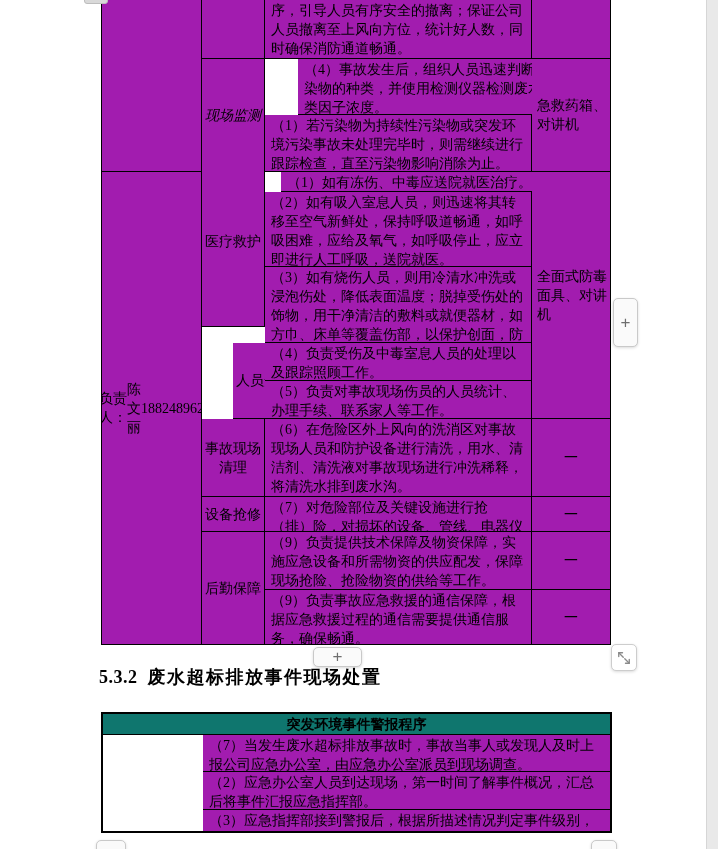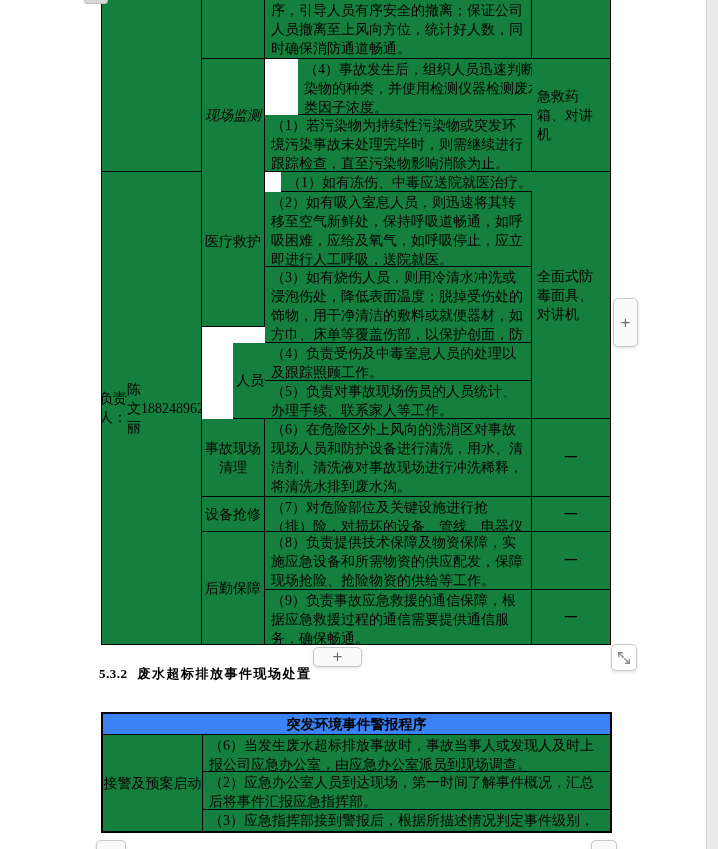--- a/index.html
+++ b/index.html
@@ -1,33 +1,33 @@
 <!DOCTYPE html>
 <html><head>
 <meta charset="utf-8">
 <style>
   html,body{margin:0;padding:0;}
   body{width:718px;height:849px;position:relative;overflow:hidden;background:#fff;
        font-family:"Liberation Serif","DejaVu Serif",serif;color:#000;}
   .cell{position:absolute;box-sizing:border-box;border-right:1px solid #000;border-bottom:1px solid #000;
-        font-size:14px;line-height:19px;overflow:hidden;background:#15803d;}
+        font-size:14px;line-height:19px;overflow:hidden;background:#a21caf;}
   .bl{border-left:1px solid #000;}
   .txt{padding:1px 3px 0 6px;text-align:left;}
   .ctr{display:flex;align-items:center;justify-content:center;text-align:center;}
-  .equip{display:flex;align-items:center;padding-left:5px;padding-right:12px;}
+  .equip{display:flex;align-items:center;padding-left:5px;padding-right:2px;}
   .grp{display:flex;flex-direction:row;align-items:center;justify-content:center;text-align:center;}
   .grp .g-name{font-weight:bold;}
   .nowrap{white-space:nowrap;}
-  #heading{position:absolute;left:99px;top:665px;font-size:13px;font-weight:bold;white-space:nowrap;}
+  #heading{position:absolute;left:99px;top:665px;font-size:18px;font-weight:bold;white-space:nowrap;}
   #heading .h-num{letter-spacing:0.5px;margin-right:10px;}
   #heading .h-title{letter-spacing:1.5px;}
   #table2{position:absolute;left:101px;top:712px;width:511px;height:121px;box-sizing:border-box;
           border:2px solid #000;background:#fff;}
   #table2 .cell{border-right:none;border-bottom:none;}
-  .t2-header{background:#3b82f6;font-weight:bold;border-bottom:1px solid #000 !important;}
+  .t2-header{background:#0f766e;font-weight:bold;border-bottom:1px solid #000 !important;}
   .t2-stage{border-right:1px solid #000 !important;}
   .t2-r{border-bottom:1px solid #000 !important;}
   .btn{position:absolute;box-sizing:border-box;border:1px solid #c9c9c9;background:#fafafa;border-radius:5px;
        display:flex;align-items:center;justify-content:center;color:#6e6e6e;font-size:17px;
        font-family:"Liberation Sans","DejaVu Sans",sans-serif;box-shadow:0 1px 3px rgba(0,0,0,0.15);cursor:pointer;}
   #plus-right{left:613px;top:298px;width:25px;height:49px;}
   #plus-bottom{left:313px;top:647px;width:49px;height:20px;}
   #expand-btn{left:611px;top:644px;width:26px;height:27px;background:#fff;border-color:#cdcdcd;}
   #top-handle{position:absolute;left:84px;top:-3px;width:24px;height:7px;background:#d9d9d9;
               border:1px solid #bdbdbd;border-radius:3px;box-sizing:border-box;}
@@ -68,21 +68,21 @@
 
 <div class="cell ctr" style="left:202px;top:419px;width:63px;height:78px;">事故现场清理</div>
 <div class="cell txt" style="left:265px;top:419px;width:267px;height:78px;">（6）在危险区外上风向的洗消区对事故现场人员和防护设备进行清洗，用水、清洁剂、清洗液对事故现场进行冲洗稀释，将清洗水排到废水沟。</div>
 <div class="cell ctr" style="left:532px;top:419px;width:79px;height:78px;">一</div>
 
 <div class="cell ctr" style="left:202px;top:497px;width:63px;height:35px;">设备抢修</div>
 <div class="cell txt" style="left:265px;top:497px;width:267px;height:35px;">（7）对危险部位及关键设施进行抢（排）险，对损坏的设备、管线、电器仪表等全面抢修。</div>
 <div class="cell ctr" style="left:532px;top:497px;width:79px;height:35px;">一</div>
 
 <div class="cell ctr" style="left:202px;top:532px;width:63px;height:113px;">后勤保障</div>
-<div class="cell txt" style="left:265px;top:532px;width:267px;height:58px;">（8）负责提供技术保障及物资保障，实施应急设备和所需物资的供应配发，保障现场抢险、抢险物资的供给等工作。</div>
+<div class="cell txt" style="left:265px;top:532px;width:267px;height:58px;">（9）负责提供技术保障及物资保障，实施应急设备和所需物资的供应配发，保障现场抢险、抢险物资的供给等工作。</div>
 <div class="cell txt" style="left:265px;top:590px;width:267px;height:55px;">（9）负责事故应急救援的通信保障，根据应急救援过程的通信需要提供通信服务，确保畅通。</div>
 <div class="cell ctr" style="left:532px;top:532px;width:79px;height:58px;">一</div>
 <div class="cell ctr" style="left:532px;top:590px;width:79px;height:55px;">一</div>
 
 <div id="top-handle"></div>
 
 <div id="plus-right" class="btn">
   <span>+</span>
 </div>
 
@@ -98,22 +98,21 @@
     <line x1="19" y1="19" x2="13" y2="13"></line>
   </svg>
 </div>
 
 <div id="heading">
   <span class="h-num">5.3.2</span><span class="h-title">废水超标排放事件现场处置</span>
 </div>
 
 <div id="table2">
   <div class="cell ctr t2-header" style="left:0;top:0;width:507px;height:21px;">突发环境事件警报程序</div>
-  <div class="cell ctr t2-stage nowrap" style="left:0;top:21px;width:100px;height:96px;">接警及预案启动</div>
-  <div class="cell txt t2-r" style="left:100px;top:21px;width:407px;height:37px;">（6）当发生废水超标排放事故时，事故当事人或发现人及时上报公司应急办公室，由应急办公室派员到现场调查。</div>
+  <div class="cell txt t2-r" style="left:100px;top:21px;width:407px;height:37px;">（7）当发生废水超标排放事故时，事故当事人或发现人及时上报公司应急办公室，由应急办公室派员到现场调查。</div>
   <div class="cell txt t2-r" style="left:100px;top:58px;width:407px;height:38px;">（2）应急办公室人员到达现场，第一时间了解事件概况，汇总后将事件汇报应急指挥部。</div>
   <div class="cell txt" style="left:100px;top:96px;width:407px;height:21px;">（3）应急指挥部接到警报后，根据所描述情况判定事件级别，及时启动</div>
 </div>
 
 <div id="bl-btn" class="btn"></div>
 <div id="br-btn" class="btn"></div>
 
 <div id="scrollbar"></div>
 
 </body></html>

